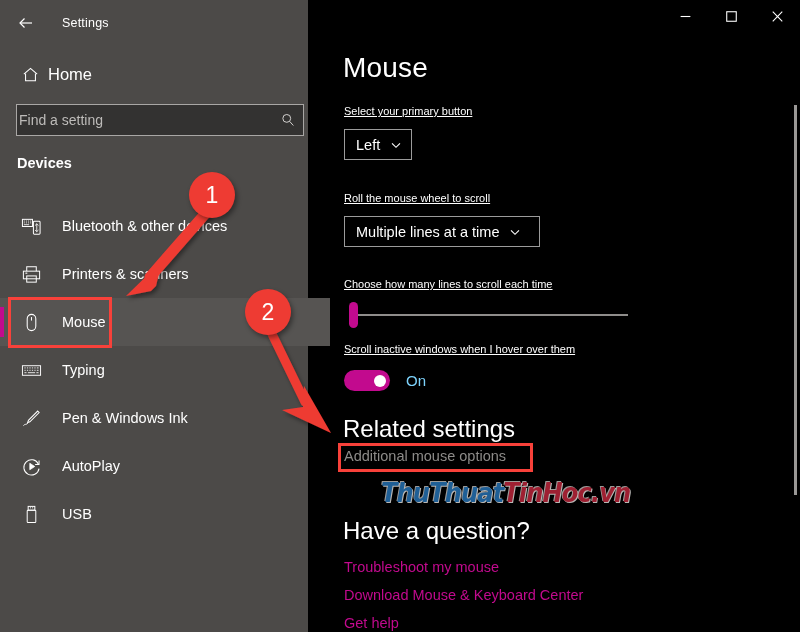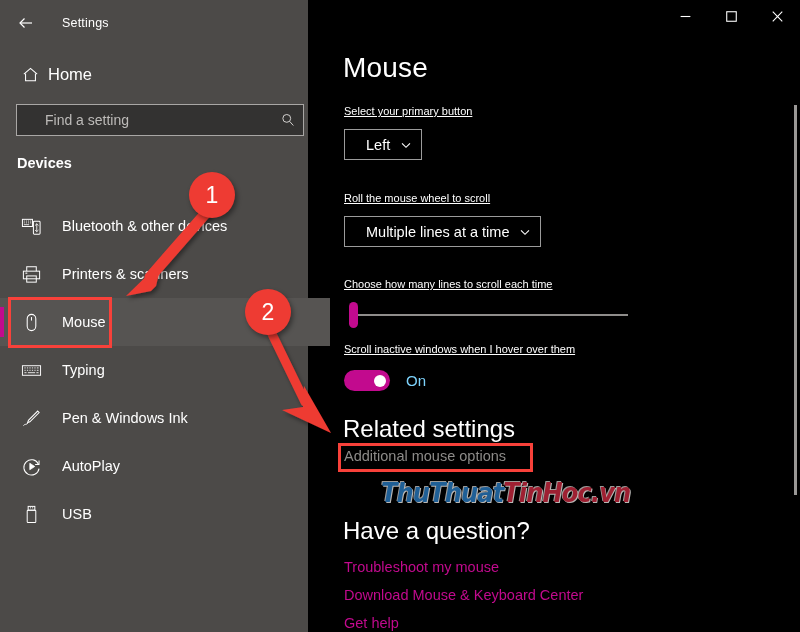--- a/index.html
+++ b/index.html
@@ -60,21 +60,21 @@
     background: #333231;
     border: 1px solid #a9a7a5;
     display: flex; align-items: center;
   }
   .search-input {
     flex: 1 1 auto;
     background: transparent; border: 0; outline: 0;
     color: #d6d4d2;
     font-family: "Liberation Sans", sans-serif;
     font-size: 14px;
-    padding: 0 8px 0 28px;
+    padding: 0 8px 0 2px;
     height: 100%;
   }
   .search-input::placeholder { color: #bdbbb9; opacity: 1; }
   .search-icon {
     width: 30px; height: 100%;
     display: flex; align-items: center; justify-content: center;
     color: #d6d4d2;
   }
 
   .group-header {
@@ -128,21 +128,21 @@
   .sec-label {
     position: absolute; left: 14px;
     font-size: 11px; color: #ffffff; text-decoration: underline;
   }
   .combo {
     position: absolute; left: 14px;
     height: 31px;
     background: #000000;
     border: 1px solid #9b9b9b;
     display: flex; align-items: center;
-    padding: 0 9px 0 21px;
+    padding: 0 9px 0 11px;
     color: #ffffff;
     font-size: 14.5px;
   }
   .combo .chev { margin-left: 10px; display: flex; color: #ffffff; }
 
   .slider {
     position: absolute; left: 14px;
     width: 284px; height: 26px;
   }
   .slider .track {

